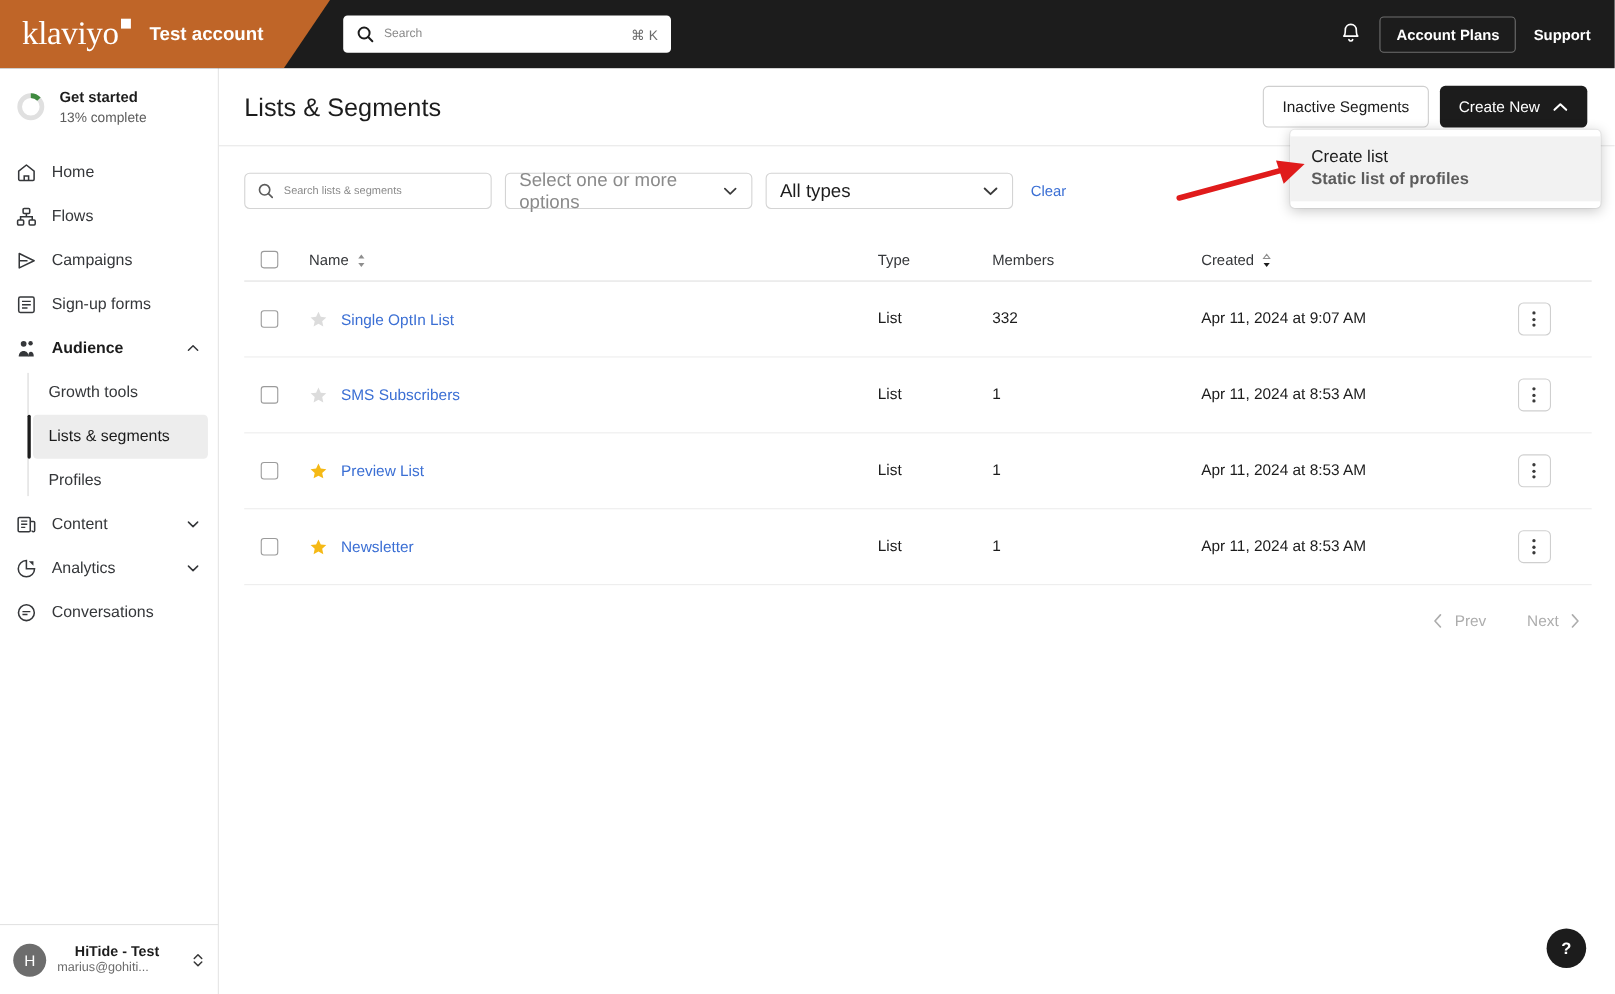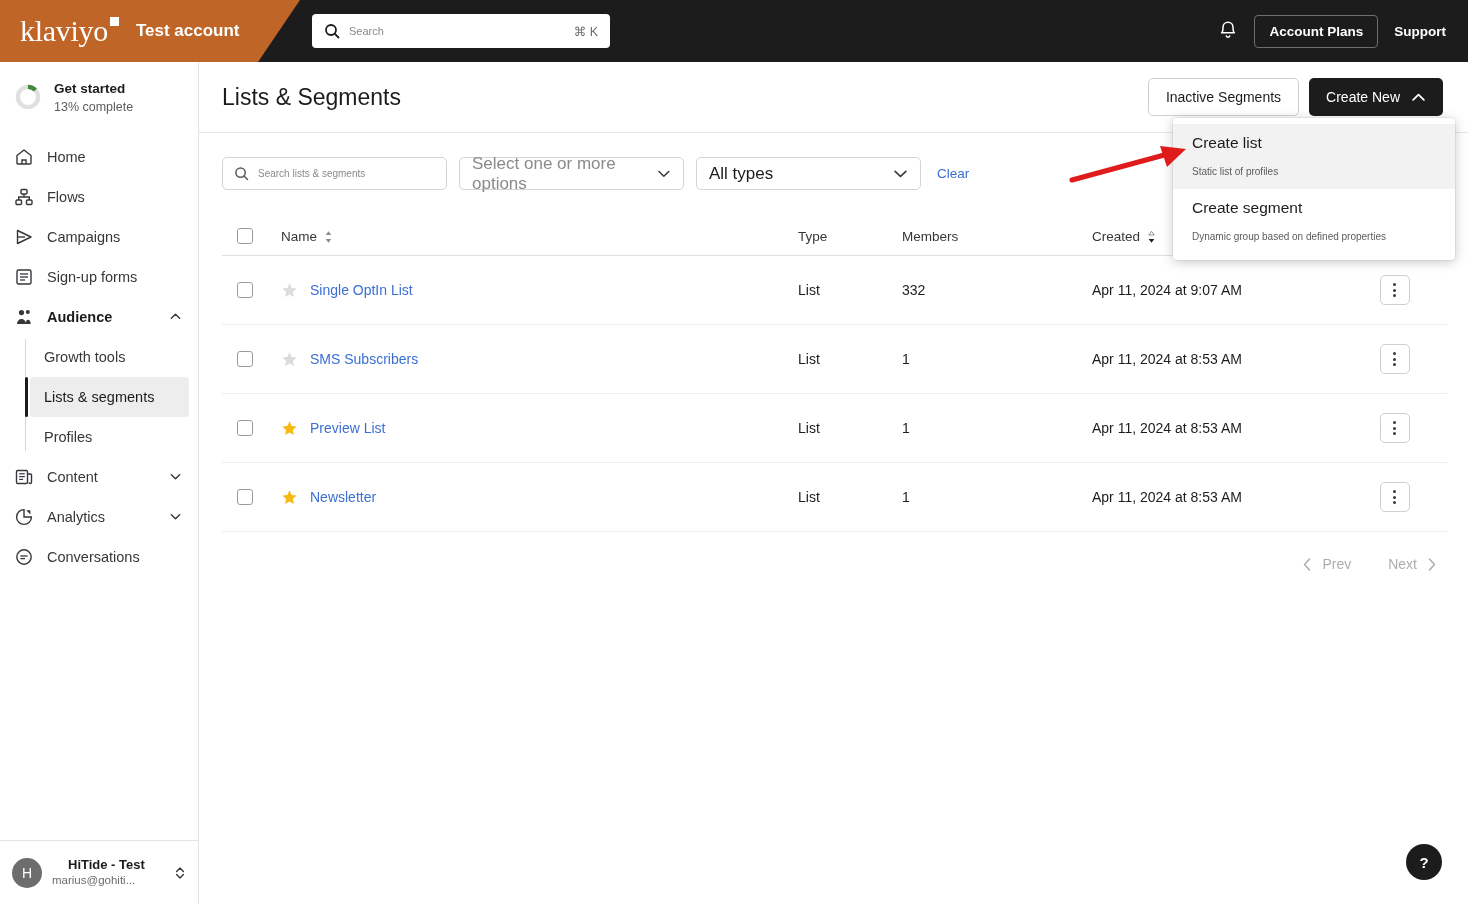--- a/index.html
+++ b/index.html
@@ -132,21 +132,21 @@
   
   .dropdown {
     position: absolute; top: 118px; right: 13px; width: 282px;
     background: #fff; border-radius: 4px;
     box-shadow: 0 2px 12px rgba(0,0,0,.22), 0 0 0 1px rgba(0,0,0,.05);
     z-index: 50; padding: 6px 0;
   }
   .dd-item { padding: 10px 19px 12px; cursor: pointer; }
   .dd-item.hover { background: #f2f2f2; }
   .dd-t { font-size: 15.5px; color: #1c1c1c; }
-  .dd-s { font-size: 10px; color: #5c5c5c; margin-top: 14px; }
+  .dd-s { font-size: 15px; color: #5c5c5c; margin-top: 2px; font-weight: bold; }
 
   
   .arrow-svg { position: absolute; left: 1068px; top: 140px; z-index: 55; pointer-events: none; }
 
   
   .filters { display: flex; align-items: center; gap: 12px; padding: 24px 0 0 23px; }
   .f-search {
     width: 225px; height: 33px; border: 1px solid #d4d4d4; border-radius: 5px;
     display: flex; align-items: center; padding: 0 11px; gap: 9px; background: #fff;
   }
@@ -543,22 +543,18 @@
   </div>
 
   <div class="help-fab">?</div>
 </div>
 
 <div class="dropdown">
   <div class="dd-item hover">
     <div class="dd-t">Create list</div>
     <div class="dd-s">Static list of profiles</div>
   </div>
-  <div class="dd-item">
-    <div class="dd-t">Create segment</div>
-    <div class="dd-s">Dynamic group based on defined properties</div>
-  </div>
 </div>
 
 <svg class="arrow-svg" width="125" height="50" viewBox="0 0 125 50">
   <line x1="4" y1="40" x2="100" y2="14" stroke="#e01b1b" stroke-width="5" stroke-linecap="round"></line>
   <path d="M118 9 L92 6 L99 27 Z" fill="#e01b1b"></path>
 </svg>
 
 </body></html>

